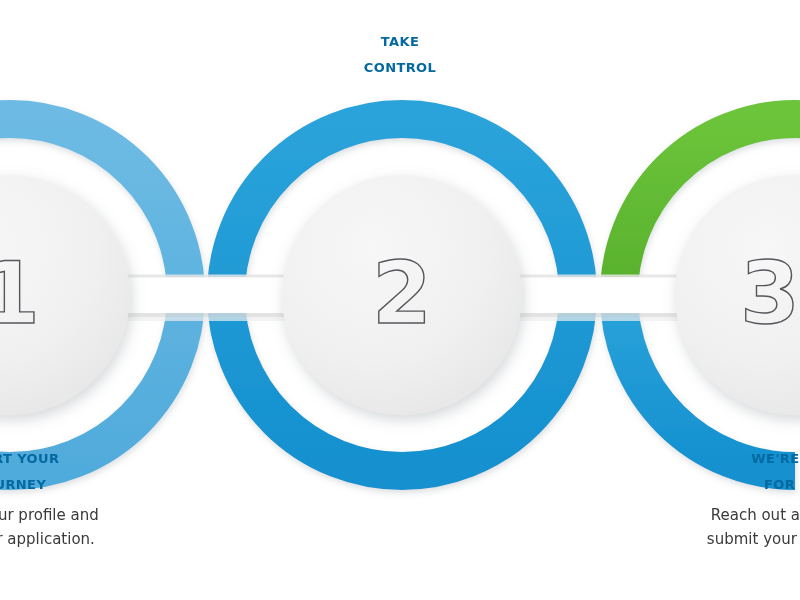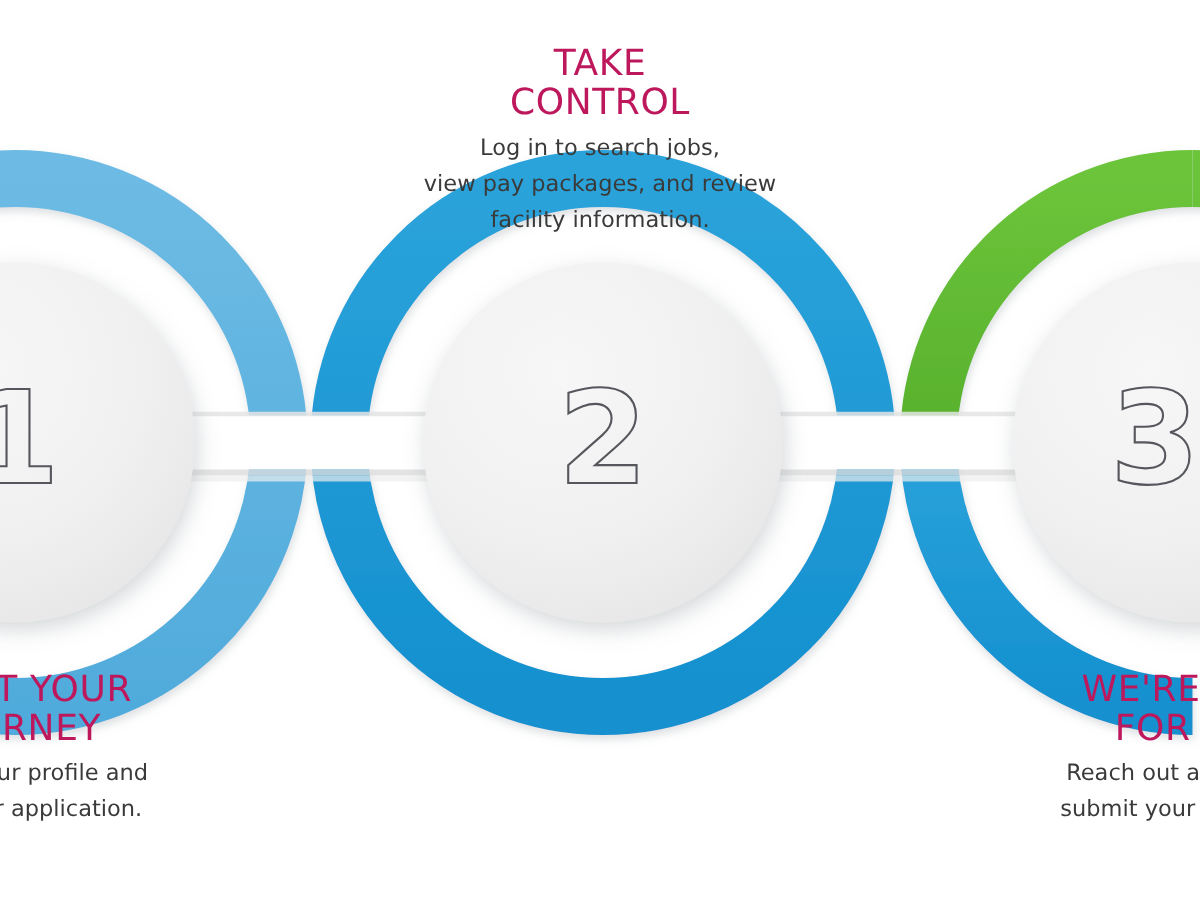--- a/index.html
+++ b/index.html
@@ -31,25 +31,25 @@
   }
 
   
   .caption {
     position: absolute;
     text-align: center;
     color: #1a1a1a;
     z-index: 40;
   }
   .caption .title {
-    font-weight: normal;
-    font-size: 24px;
+    font-weight: bold;
+    font-size: 13px;
     line-height: 26px;
     letter-spacing: 0.4px;
-    color: #be185d;
+    color: #0369a1;
     white-space: pre-line;
   }
   .caption .body {
     font-size: 15px;
     line-height: 24px;
     color: #3a3a3a;
     white-space: pre-line;
     margin-top: 5px;
   }
 
@@ -154,23 +154,20 @@
 
   <div class="num" style="left:-38px; top:250px; width:96px;">1</div>
 
   <div class="num" style="left:354px; top:250px; width:96px;">2</div>
 
   <div class="num" style="left:722px; top:250px; width:96px;">3</div>
 
   <div class="caption" id="caption-2">
     <div class="title">TAKE
 CONTROL</div>
-    <div class="body">Log in to search jobs,
-view pay packages, and review
-facility information.</div>
   </div>
 
   <div class="caption" id="caption-1">
     <div class="title">START YOUR
 JOURNEY</div>
     <div class="body">Create your profile and
 start your application.</div>
   </div>
 
   <div class="caption" id="caption-3">

